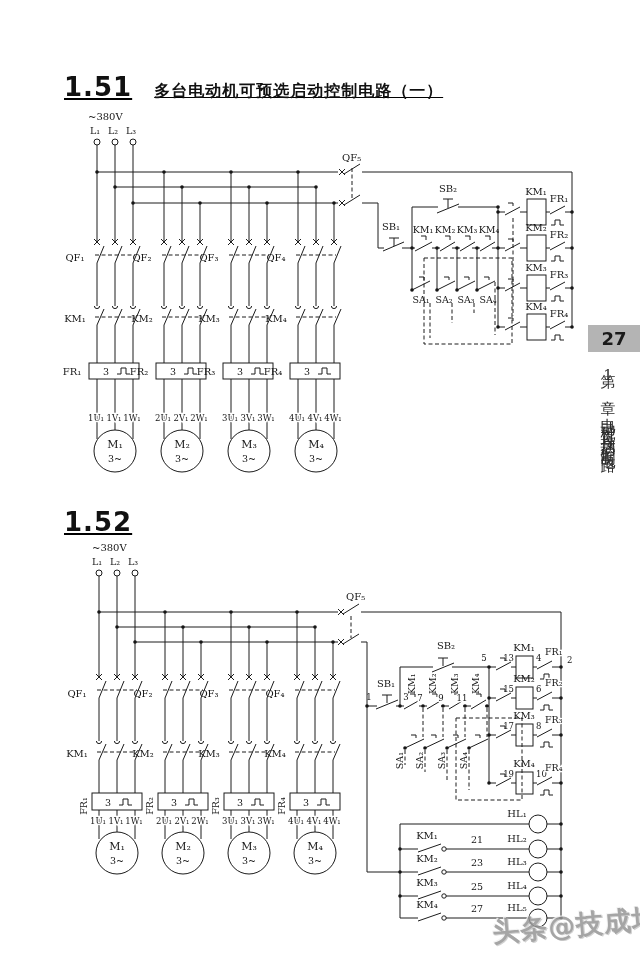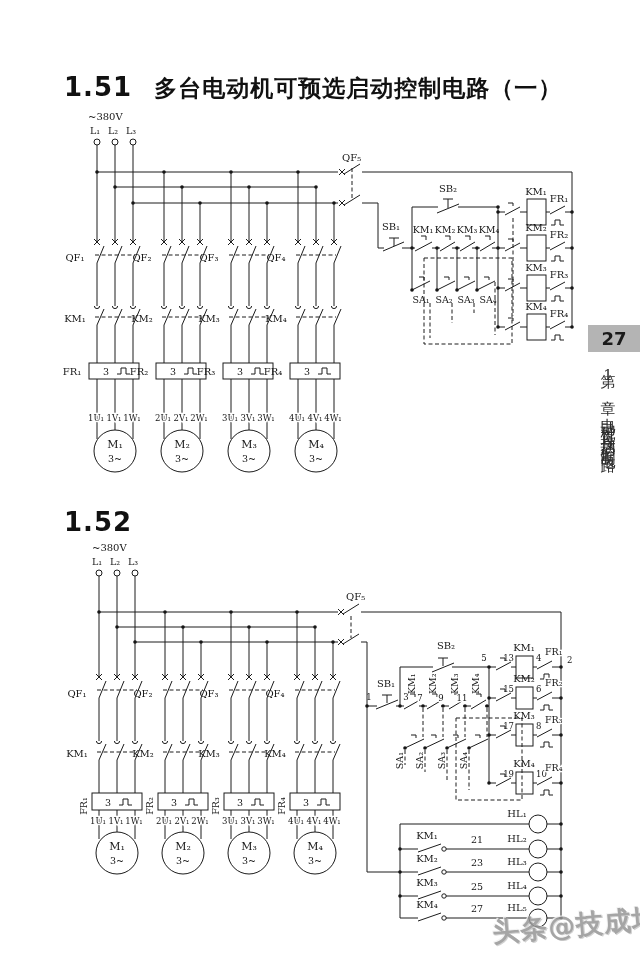--- a/index.html
+++ b/index.html
@@ -2,23 +2,23 @@
 <html><head>
 <meta charset="utf-8">
 <style>
   html,body{margin:0;padding:0;background:#e8e8e8;}
   .page{position:relative;width:640px;height:967px;background:#ffffff;overflow:hidden;
         font-family:"DejaVu Sans","Liberation Sans",sans-serif;}
   svg text{font-family:"DejaVu Serif","DejaVu Sans",serif;fill:#161616;}
   .f8{font-size:8.5px}.f9{font-size:9.5px}.f10{font-size:10px}.f11{font-size:11px}
   .mid{text-anchor:middle}.end{text-anchor:end}
   .halo{paint-order:stroke;stroke:#ffffff;stroke-width:2.4px}
-  .sec-head{position:absolute;left:64px;display:flex;align-items:baseline;white-space:nowrap;}
+  .sec-head{position:absolute;left:64px;display:flex;align-items:baseline;white-space:nowrap;text-decoration:underline;}
   .sec-no{font-size:26px;font-weight:bold;color:#111;letter-spacing:1px;}
-  .sec-title{font-size:23px;font-weight:bold;color:#111;margin-left:22px;letter-spacing:1px;}
+  .sec-title{font-size:16px;font-weight:bold;color:#111;margin-left:22px;letter-spacing:1px;}
   .page-tab{position:absolute;left:588px;top:325px;width:52px;height:27px;background:#b4b4b4;
             display:flex;align-items:center;justify-content:center;font-size:18px;font-weight:bold;color:#1a1a1a;}
   .chapter{position:absolute;left:598px;top:362px;height:420px;writing-mode:vertical-rl;text-orientation:upright;
            font-size:15px;color:#2b2b2b;letter-spacing:4px;font-family:"DejaVu Serif",serif;}
   .chapter .gap{display:inline-block;height:14px;}
   .watermark{position:absolute;left:492px;top:906px;white-space:nowrap;transform:rotate(-5deg);
              font-size:27px;font-weight:bold;color:#969696;opacity:.85;letter-spacing:1px;
              text-shadow:1px 1px 0 #c9c9c9,-1px -1px 0 #f2f2f2;}
 </style>
 </head>

